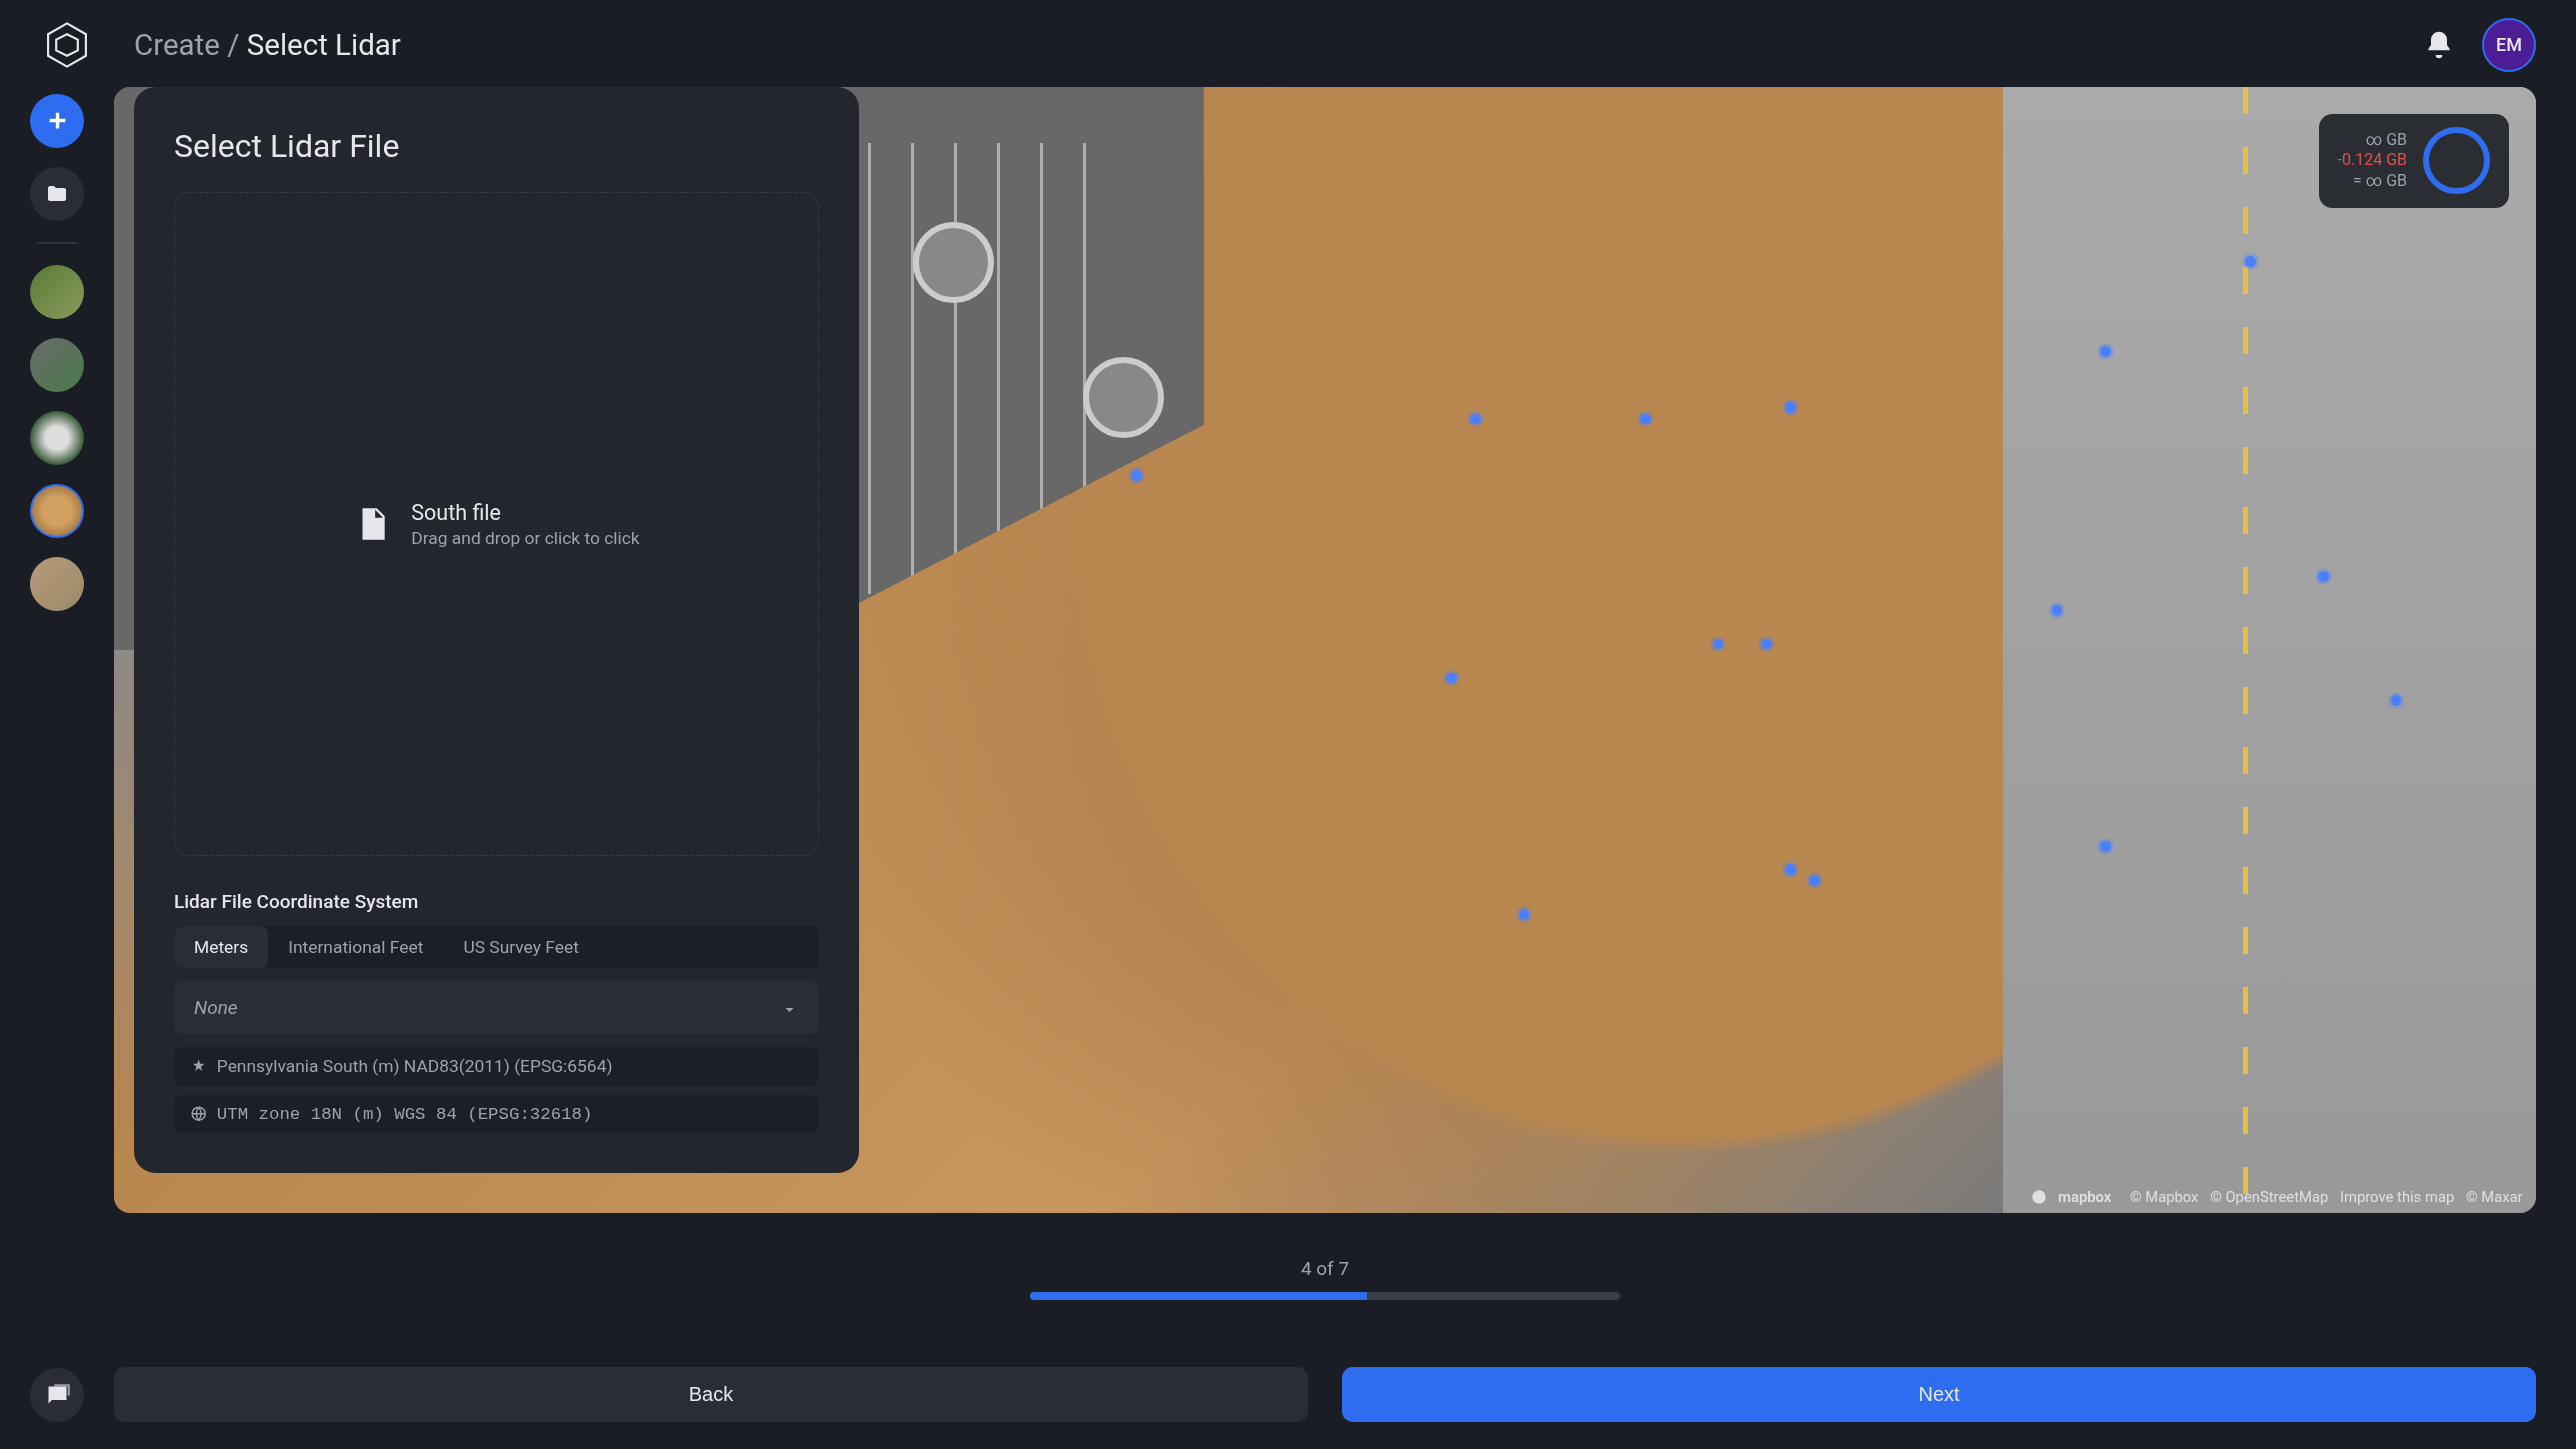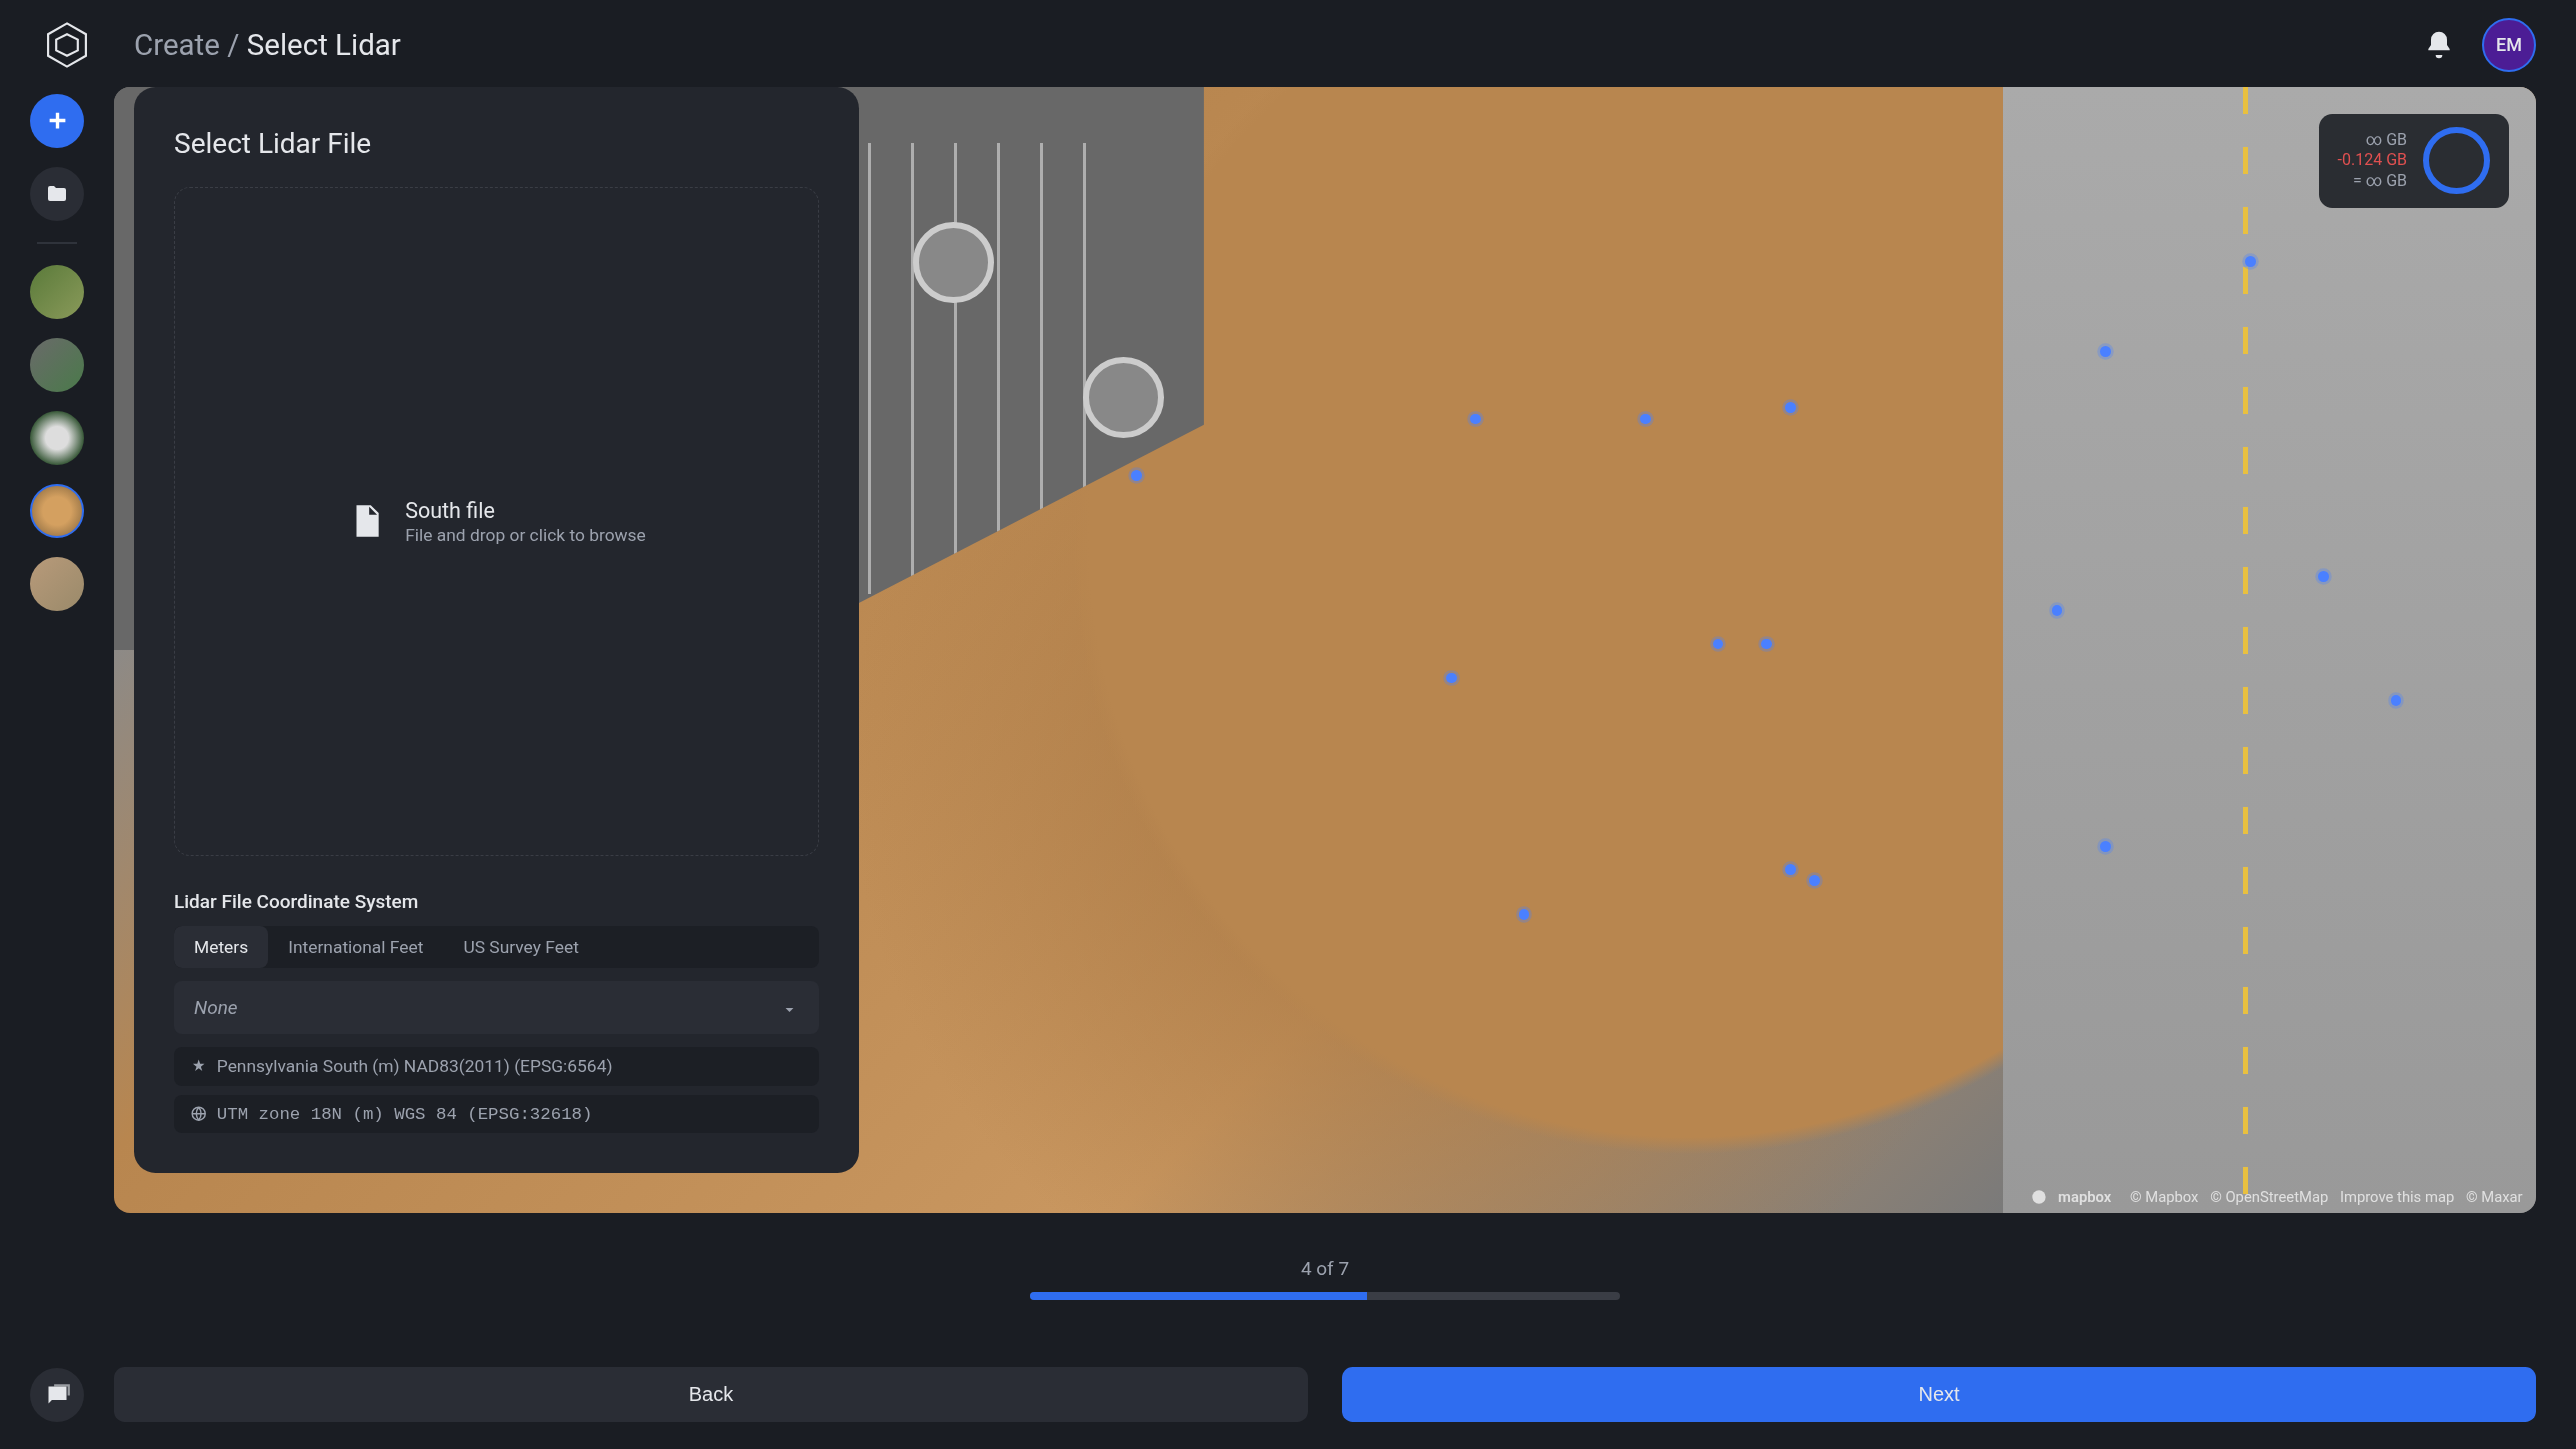--- a/index.html
+++ b/index.html
@@ -224,21 +224,21 @@
     top: 0;
     width: 725px;
     bottom: 40px;
     background: var(--bg-panel);
     border-radius: 21.5px;
     padding: 40px;
     display: flex;
     flex-direction: column;
   }
   .panel-title {
-    font-size: 28px;
+    font-size: 32px;
     font-weight: 400;
     margin-bottom: 27px;
   }
   .dropzone {
     flex: 1;
     border: 1.3px dashed #3a3d45;
     border-radius: 16px;
     display: flex;
     flex-direction: column;
     align-items: center;
@@ -474,21 +474,21 @@
               <span class="icon">
                 <svg viewBox="0 0 24 24" width="38" height="38" fill="#e5e7eb">
                     <path d="M6 2h9l5 5v15H6V2zm8 1v5h5"></path>
                     <rect x="9" y="12" width="8" height="1.5"></rect>
                     <rect x="9" y="15" width="8" height="1.5"></rect>
                     <rect x="9" y="18" width="5" height="1.5"></rect>
                   </svg>
               </span>
               <div class="dropzone-text">
                 <div class="t1">South file</div>
-                <div class="t2">File and drop or click to browse</div>
+                <div class="t2">Drag and drop or click to click</div>
               </div>
             </div>
           </div>
 
           <div class="coord-label">Lidar File Coordinate System</div>
 
           <div class="unit-tabs" id="unit-tabs">
               <div class="unit-tab active">Meters</div>
               <div class="unit-tab">International Feet</div>
               <div class="unit-tab">US Survey Feet</div>

